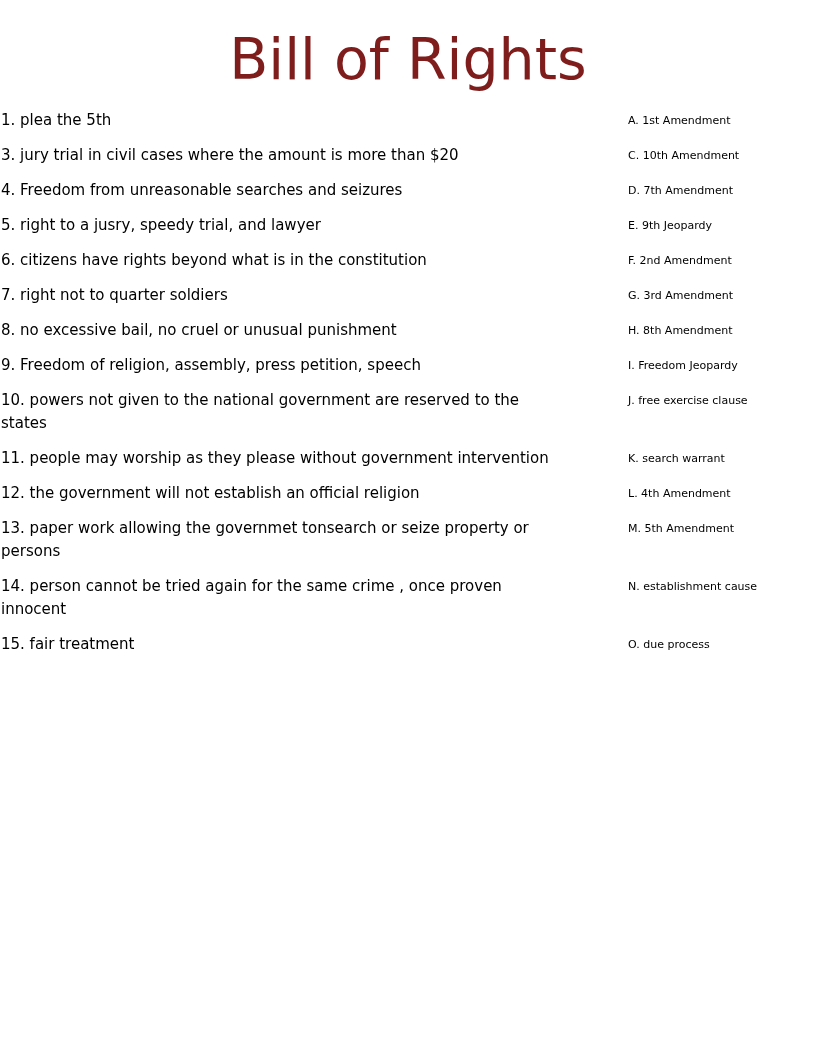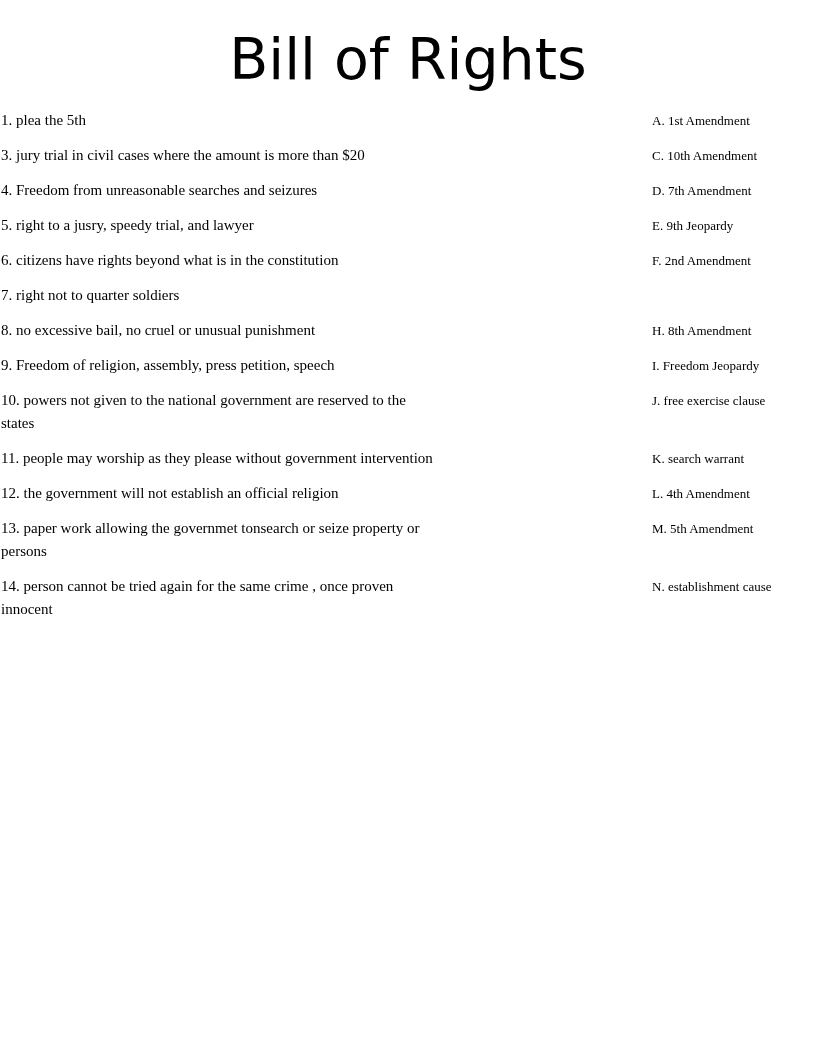--- a/index.html
+++ b/index.html
@@ -15,44 +15,42 @@
     color: #000000;
     font-family: "DejaVu Sans", "Liberation Sans", sans-serif;
     overflow: hidden;
   }
   .title {
     margin: 26px 0 0 0;
     text-align: center;
     font-size: 57px;
     line-height: 66px;
     font-weight: 400;
-    color: #000000;
+    color: #7f1d1d;
   }
   .rows {
     margin-top: 17px;
-    font-family: Liberation Serif, serif;
   }
   .row {
     display: grid;
     grid-template-columns: 628px 188px;
     align-items: start;
     margin-bottom: 12px;
   }
   .clue {
     font-size: 15px;
     line-height: 23px;
     white-space: pre-line;
     padding-left: 1px;
     padding-right: 8px;
   }
   .answer {
-    font-size: 13px;
+    font-size: 11px;
     line-height: 23px;
     white-space: nowrap;
-    margin-left: 24px;
   }
 </style>
 </head>
 <body>
 
 <div class="page">
   <div class="title">Bill of Rights</div>
   <div class="rows">
       <div class="row">
         <div class="clue">1. plea the 5th</div>
@@ -69,20 +67,21 @@
       <div class="row">
         <div class="clue">5. right to a jusry, speedy trial, and lawyer</div>
         <div class="answer">E. 9th Jeopardy</div>
       </div>
       <div class="row">
         <div class="clue">6. citizens have rights beyond what is in the constitution</div>
         <div class="answer">F. 2nd Amendment</div>
       </div>
       <div class="row">
         <div class="clue">7. right not to quarter soldiers</div>
+        <div class="answer">G. 3rd Amendment</div>
       </div>
       <div class="row">
         <div class="clue">8. no excessive bail, no cruel or unusual punishment</div>
         <div class="answer">H. 8th Amendment</div>
       </div>
       <div class="row">
         <div class="clue">9. Freedom of religion, assembly, press petition, speech</div>
         <div class="answer">I. Freedom Jeopardy</div>
       </div>
       <div class="row">
@@ -101,14 +100,18 @@
       <div class="row">
         <div class="clue">13. paper work allowing the governmet tonsearch or seize property or
 persons</div>
         <div class="answer">M. 5th Amendment</div>
       </div>
       <div class="row">
         <div class="clue">14. person cannot be tried again for the same crime , once proven
 innocent</div>
         <div class="answer">N. establishment cause</div>
       </div>
+      <div class="row">
+        <div class="clue">15. fair treatment</div>
+        <div class="answer">O. due process</div>
+      </div>
     </div>
 </div>
 
 </body></html>

